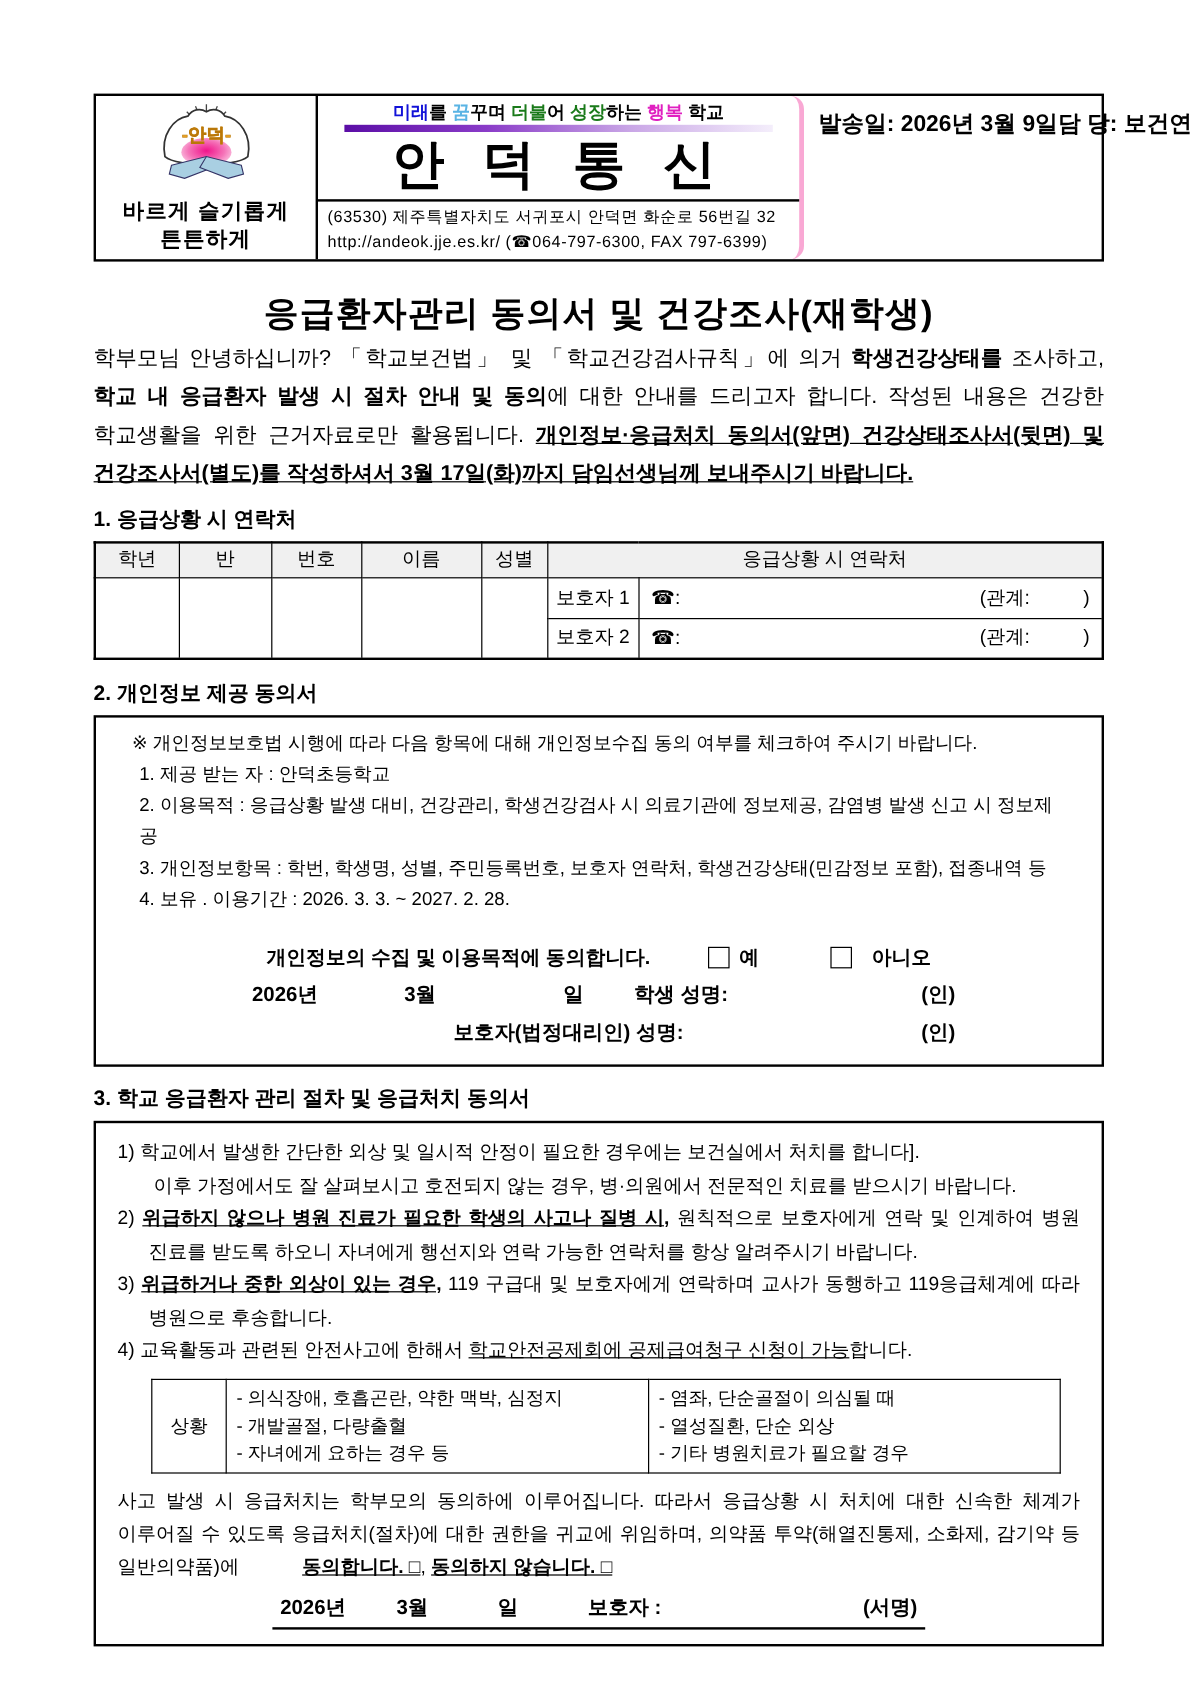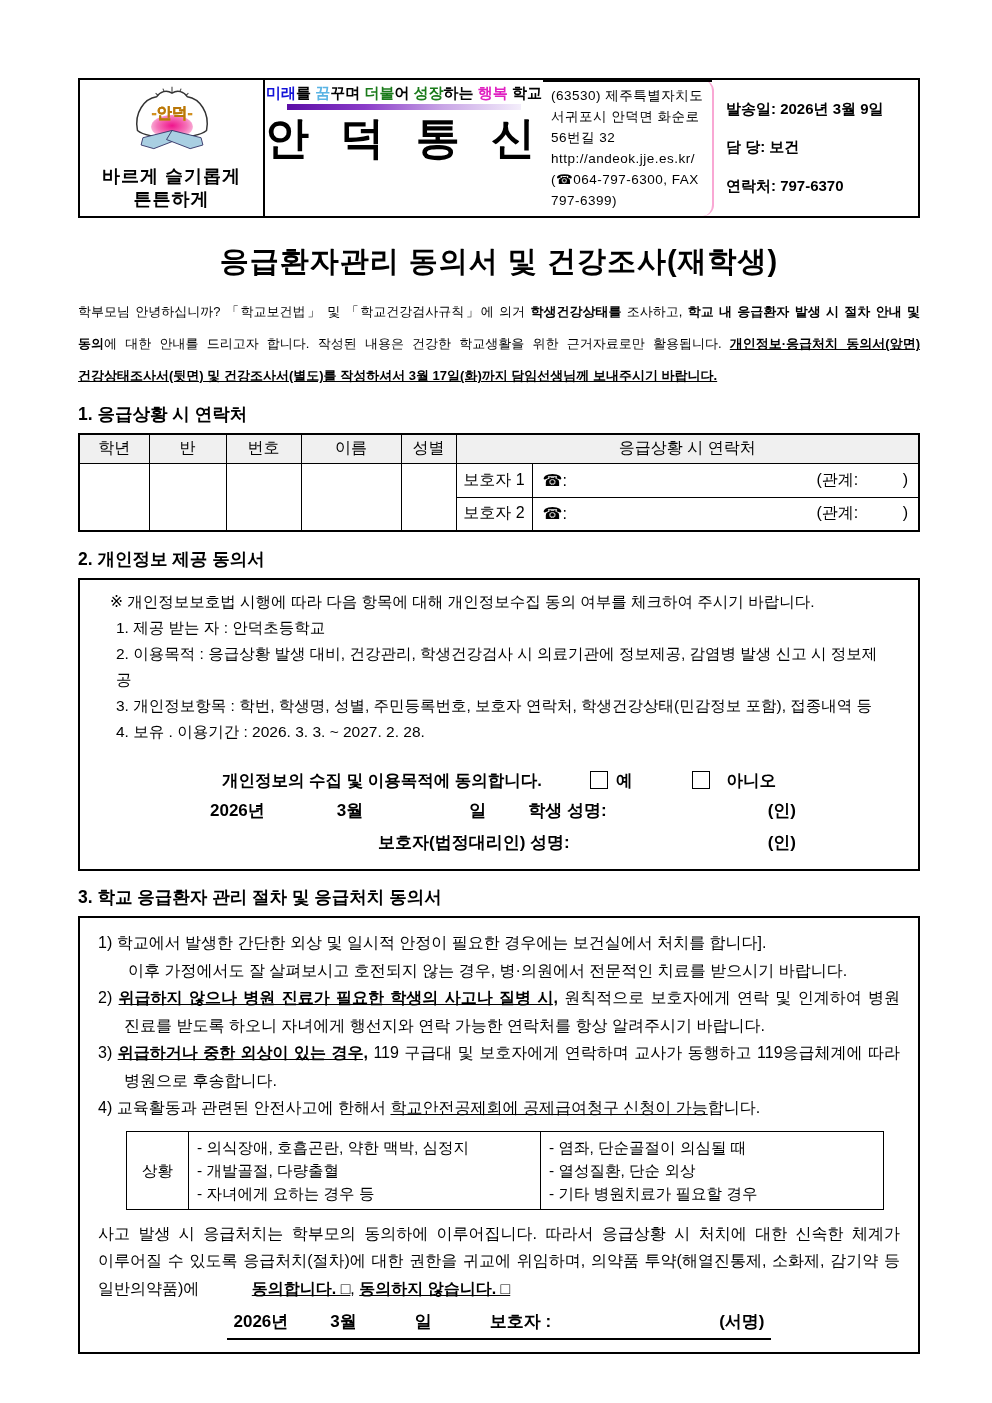--- a/index.html
+++ b/index.html
@@ -8,32 +8,32 @@
     width:992px; height:1403px; background:#ffffff; color:#000;
     font-family:"Liberation Sans","DejaVu Sans",sans-serif;
     position:relative; overflow:hidden;
   }
   .content { position:absolute; left:78px; top:78px; width:842px; }
 
   
   .masthead { display:flex; border:2px solid #000; height:140px; background:#fff; }
   .mh-left { width:185px; border-right:2px solid #000; display:flex; flex-direction:column; align-items:center; justify-content:space-between; padding:5px 2px 6px; }
   .motto { font-weight:bold; font-size:18px; text-align:center; line-height:1.25; letter-spacing:1px; }
-  .mh-mid { flex:1; display:flex; flex-direction:row; border-right:2px solid #f9a8d4;border-radius:11px; }
+  .mh-mid { flex:1; display:flex; flex-direction:column; border-right:4px solid #f9a8d4;border-radius:11px; }
   .mh-mid-top { height:90px; text-align:center; padding-top:4px; }
   .slogan { font-size:15px; font-weight:bold; letter-spacing:0px; white-space:nowrap; }
   .grad-bar { height:6px; margin:1px 22px 2px; background:linear-gradient(to right,#5b0ea6,#8a3cc8,#c9a6e6,#f4eefb); }
   .callig { font-family:"DejaVu Serif","Liberation Serif",serif; font-weight:bold; font-size:44px; line-height:1.2; letter-spacing:8px; white-space:nowrap; }
   .mh-mid-bottom { border-top:2px solid #000; flex:1; padding:3px 8px; font-size:13.5px; line-height:1.55; letter-spacing:0.5px; display:flex; flex-direction:column; justify-content:center; }
-  .mh-right { width:204px; padding:10px 12px; display:flex; flex-direction:column; justify-content:space-around; font-weight:bold; font-size:15px; }
+  .mh-right { width:248px; padding:10px 12px; display:flex; justify-content:space-around; font-weight:bold; font-size:19px; }
   .mh-right .row { white-space:nowrap; }
 
   
   .doc-title { text-align:center; font-size:29px; font-weight:bold; margin-top:24px; letter-spacing:1px; }
-  .intro { margin-top:14px; font-size:13px; line-height:32px; text-align:justify; word-break:keep-all; }
+  .intro { font-size:18px; line-height:32px; text-align:justify; word-break:keep-all; }
 
   .sec-heading { font-size:17.5px; font-weight:bold; margin-top:10px; }
 
   
   table { border-collapse:collapse; }
   .t1 { width:100%; margin-top:7px; border:2px solid #000; table-layout:fixed; }
   .t1 th, .t1 td { border:1.5px solid #000; font-size:16px; }
   .t1 th { height:29px; font-weight:normal; background:#f0f0f0; text-align:center; }
   .t1 td { height:34px; }
   .t1 .g-label { text-align:center; }

